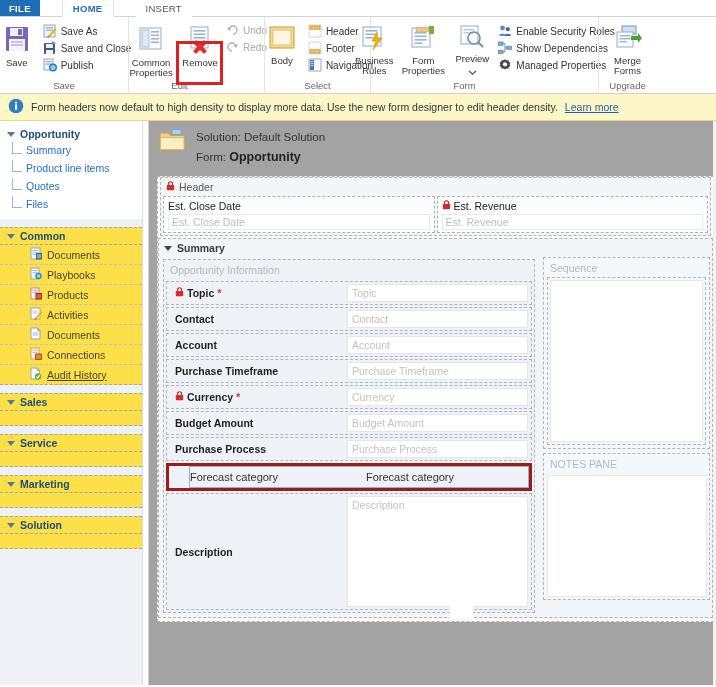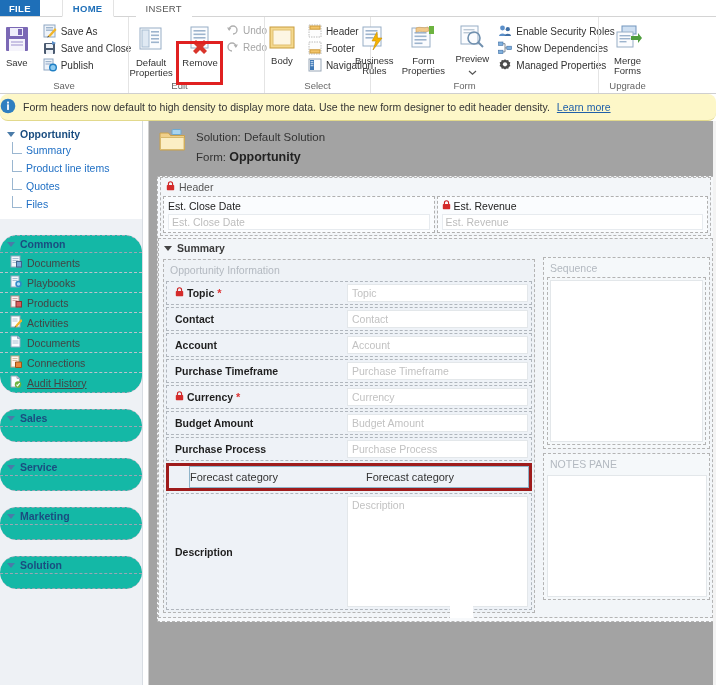--- a/index.html
+++ b/index.html
@@ -40,21 +40,21 @@
   .smallbtn.dis .cap{color:#a6a6a6;}
 
   .ico{display:inline-block;position:relative;flex:none;}
 
   
   .hl-remove{position:absolute;left:176px;top:24px;width:47px;height:44px;
              border:3px solid #e02020;box-sizing:border-box;background:transparent;z-index:5;}
 
   
   .notify{height:27px;background:#fdf7c8;border-bottom:1px solid #e2d98c;
-          display:flex;align-items:center;gap:7px;box-sizing:border-box;border-radius:8px;}
+          display:flex;align-items:center;padding-left:8px;gap:7px;box-sizing:border-box;}
   .notify .txt{font-size:10.5px;color:#333;}
   .notify a{color:#1f5fa9;text-decoration:underline;font-size:10.5px;}
 
   
   .main{display:flex;height:564px;}
   .sidebar{width:143px;background:#eef1f5;box-sizing:border-box;position:relative;
            border-right:1px solid #d8dde3;overflow:hidden;}
   .sb-sep{width:5px;background:#fff;border-right:1px solid #d0d0d0;}
   .canvas{flex:1;background:#a3a3a3;position:relative;overflow:hidden;}
 
@@ -62,26 +62,26 @@
   .sb-top{background:#fff;padding:6px 0 6px 0;}
   .node-hdr{display:flex;align-items:center;gap:4px;padding:1px 0 1px 7px;font-size:10.5px;
             font-weight:bold;color:#1a4d80;}
   .caret{width:0;height:0;border-left:4px solid transparent;border-right:4px solid transparent;
          border-top:5px solid #4a7ba8;margin-right:1px;}
   .leaf{display:flex;align-items:center;font-size:10.5px;color:#1f6fc4;padding:1px 0 1px 12px;}
   .leaf .elbow{display:inline-block;width:9px;height:11px;border-left:1px solid #9ab6d0;
                border-bottom:1px solid #9ab6d0;margin-right:4px;margin-bottom:4px;}
   .leaf .lbl{cursor:default;}
 
-  .sb-group{border-top:1px dashed #9aa6b4;border-bottom:1px dashed #9aa6b4;margin-top:16px;
-            background:#14b8a6;border-radius:17px;}
+  .sb-group{border-top:1px dashed #9aa6b4;border-bottom:1px dashed #9aa6b4;margin-top:8px;
+            background:#fde047;}
   .sb-group-hdr{display:flex;align-items:center;gap:4px;padding:2px 0 2px 7px;font-size:10.5px;
                 font-weight:bold;color:#1a4d80;border-bottom:1px dashed #9aa6b4;}
   .sb-item{display:flex;align-items:center;gap:5px;font-size:10.5px;color:#444;
-           padding:2px 0 2px 10px;border-bottom:1px dashed #b9c2cc;}
+           padding:2px 0 2px 30px;border-bottom:1px dashed #b9c2cc;}
   .sb-item:last-child{border-bottom:none;text-decoration:underline;}
   .sb-empty{height:14px;}
 
   
   .solhdr{display:flex;gap:10px;padding:8px 0 6px 10px;align-items:flex-start;}
   .solhdr .txts{display:flex;flex-direction:column;gap:7px;padding-top:2px;}
   .solhdr .l1{font-size:11.5px;color:#333;}
   .solhdr .l2{font-size:11.5px;color:#333;}
   .solhdr .l2 b{font-size:12.5px;color:#222;}
 
@@ -218,21 +218,21 @@
             <svg width="30" height="30" viewBox="0 0 30 30">
               <rect x="4" y="4" width="21" height="21" fill="#fbfcfe" stroke="#97aec6"></rect>
               <rect x="6" y="6" width="7" height="17" fill="#dfe9f3" stroke="#a8bdd2"></rect>
               <rect x="15" y="7" width="8" height="1.6" fill="#9db4cd"></rect>
               <rect x="15" y="10.5" width="8" height="1.6" fill="#9db4cd"></rect>
               <rect x="15" y="14" width="8" height="1.6" fill="#9db4cd"></rect>
               <rect x="15" y="17.5" width="8" height="1.6" fill="#9db4cd"></rect>
               <path d="M19 2 L27 2 L27 10 Z" fill="#f2c14e" opacity="0"></path>
             </svg>
           </span>
-          <span class="cap">Default Properties</span>
+          <span class="cap">Common Properties</span>
         </div>
         <div class="bigbtn">
           <span class="ico">
             <svg width="30" height="30" viewBox="0 0 30 30">
               <rect x="6" y="3" width="17" height="21" fill="#fbfcfe" stroke="#97aec6"></rect>
               <rect x="8.5" y="6" width="12" height="1.6" fill="#9db4cd"></rect>
               <rect x="8.5" y="9.5" width="12" height="1.6" fill="#9db4cd"></rect>
               <rect x="8.5" y="13" width="12" height="1.6" fill="#9db4cd"></rect>
               <path d="M11 16 L15 20 L19 16 L22 19 L18 23 L22 27 L19 30 L15 26 L11 30 L8 27 L12 23 L8 19 Z" fill="#d9342b"></path>
             </svg>

